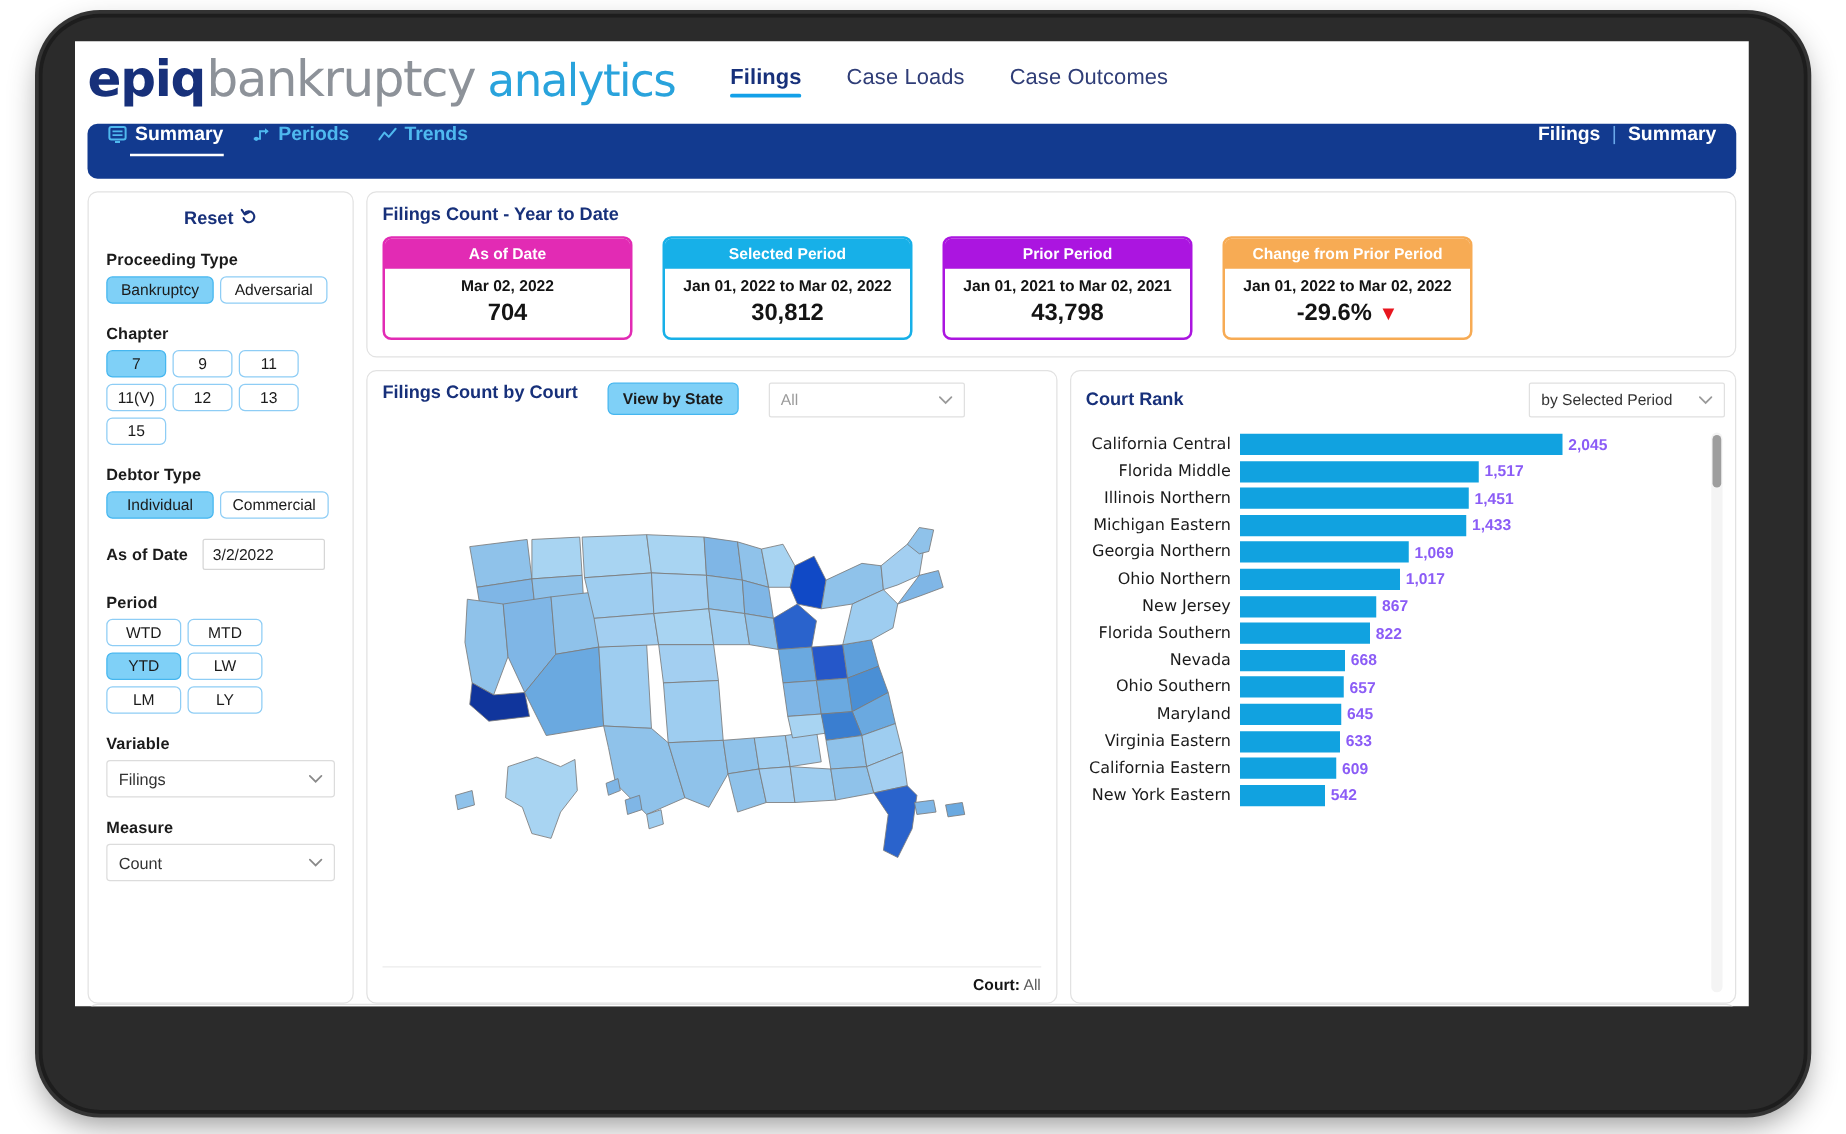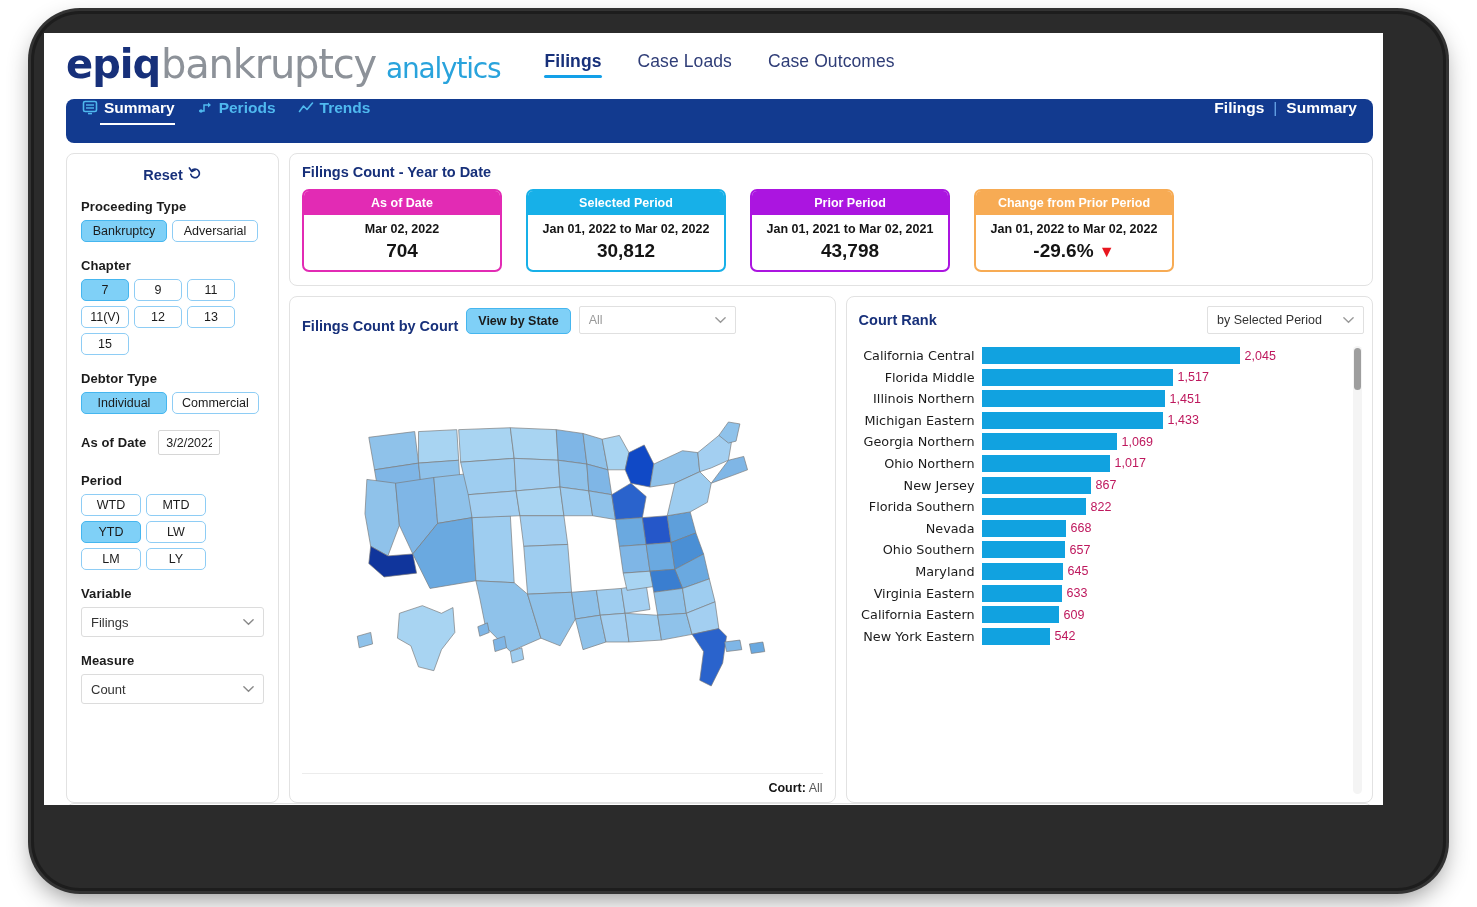--- a/index.html
+++ b/index.html
@@ -14,25 +14,24 @@
   #device-frame {
     position: absolute;
     left: 34px; top: 14px;
     width: 1409px; height: 874px;
     background: #2b2b2b;
     border-radius: 46px;
     box-shadow: 0 0 0 3px #1d1d1d, 0 0 0 6px #333333, 0 10px 26px rgba(0,0,0,.45);
   }
   #screen {
     position: absolute;
-    left: 44px; top: 33px;
+    left: 60px; top: 33px;
     width: 1339px; height: 772px;
     background: #ffffff;
     overflow: hidden;
-    padding-left: 12px;
   }
 
   
   #brandbar {
     position: relative;
     height: 62px;
     display: flex; align-items: center;
     padding-left: 10px;
   }
   .logo { display: flex; align-items: baseline; white-space: nowrap; }
@@ -40,21 +39,21 @@
     font-size: 40px; font-weight: 700; letter-spacing: -1px;
     color: #17307a;
     font-family: "DejaVu Sans", sans-serif;
   }
   .logo-bank {
     font-size: 40px; font-weight: 400; letter-spacing: -1.2px;
     color: #8d9299; margin-left: 1px;
     font-family: "DejaVu Sans", sans-serif;
   }
   .logo-ana {
-    font-size: 28px; font-weight: 400; letter-spacing: -1.2px;
+    font-size: 36px; font-weight: 400; letter-spacing: -1.2px;
     color: #29a3dc; margin-left: 10px;
     font-family: "DejaVu Sans", sans-serif;
   }
   #main-nav { display: flex; align-items: center; gap: 36px; margin-left: 44px; }
   .mainnav-item {
     font-size: 17.5px; color: #2f3d77; letter-spacing: .1px;
     padding-bottom: 6px; cursor: pointer; position: relative;
   }
   .mainnav-item.active { font-weight: 700; color: #17307a; }
   .mainnav-item.active::after {
@@ -122,21 +121,21 @@
   }
   .chip.on { background: #7fd0f7; border-color: #45b6ef; }
   .chip.w-proc { min-width: 86px; }
   .chip.w-num   { width: 48px; padding: 0; }
   .chip.w-per   { width: 60px; padding: 0; }
 
   .date-row { display: flex; align-items: center; gap: 12px; margin-bottom: 18px; }
   .date-row .filter-label { margin-bottom: 0; }
   #as-of-date-input {
     border: 1px solid #d6d6d6; background: #fff;
-    height: 25px; width: 62px; border-radius: 2px;
+    height: 25px; width: 98px; border-radius: 2px;
     font-size: 12.5px; color: #222; padding: 0 7px;
     font-family: "Liberation Sans", sans-serif;
   }
   .select-box {
     position: relative; width: 100%; height: 30px;
     border: 1px solid #dcdcdc; border-radius: 3px; background: #fff;
     display: flex; align-items: center; padding: 0 9px;
     font-size: 13px; color: #333; margin-bottom: 16px; cursor: pointer;
   }
   .select-box .caret {
@@ -170,21 +169,21 @@
   .kpi-val {
     text-align: center; font-size: 19px; font-weight: 700; color: #141414;
     padding: 2px 2px 8px;
   }
   .kpi-val .arrow { color: #e8161f; font-size: 16px; }
 
   
   #charts-row { display: flex; gap: 10px; flex: 1; min-height: 0; }
 
   #map-panel { flex: 1.03; display: flex; flex-direction: column; padding: 9px 12px 0 12px; }
-  .panel-head { display: flex; align-items: flex-end; gap: 8px; margin-bottom: 4px; }
+  .panel-head { display: flex; align-items: flex-start; gap: 24px; margin-bottom: 4px; }
   .panel-title { font-size: 14.5px; font-weight: 700; color: #17307a; }
   #view-by-state-btn {
     background: #7fd0f7; border: 1px solid #45b6ef; border-radius: 5px;
     font-size: 12.5px; font-weight: 700; color: #1b1b1b;
     padding: 5px 11px; cursor: pointer; white-space: nowrap;
   }
   .head-select {
     position: relative; height: 28px; border: 1px solid #e0e0e0;
     border-radius: 2px; background: #fff; display: flex; align-items: center;
     padding: 0 9px; font-size: 12.5px; color: #9a9a9a; cursor: pointer;
@@ -207,21 +206,21 @@
   #rank-chart-area { flex: 1; display: flex; overflow: hidden; position: relative; padding-top: 6px; }
   #rank-rows { flex: 1; display: flex; flex-direction: column; justify-content: flex-start; gap: 2.6px; }
   .rank-row { display: flex; align-items: center; height: 19px; }
   .rank-label {
     width: 123px; text-align: right; padding-right: 7px;
     font-size: 12.8px; color: #1b1b1b; white-space: nowrap;
     font-family: "DejaVu Sans", sans-serif;
   }
   .rank-bar-wrap { flex: 1; display: flex; align-items: center; }
   .rank-bar { height: 17px; background: #11a2e0; }
-  .rank-val { font-size: 12.5px; color: #be185d; margin-left: 5px; white-space: nowrap; font-weight: 400; }
+  .rank-val { font-size: 12.5px; color: #8b5cf6; margin-left: 5px; white-space: nowrap; font-weight: 700; }
   #rank-scrollbar {
     width: 9px; flex: none; background: #f4f4f4; border-radius: 5px;
     margin-left: 6px; margin-right: 2px; position: relative; cursor: pointer;
   }
   #rank-scroll-thumb {
     position: absolute; left: 1px; right: 1px; top: 2px; height: 42px;
     background: #9e9e9e; border-radius: 5px;
   }
 
   

